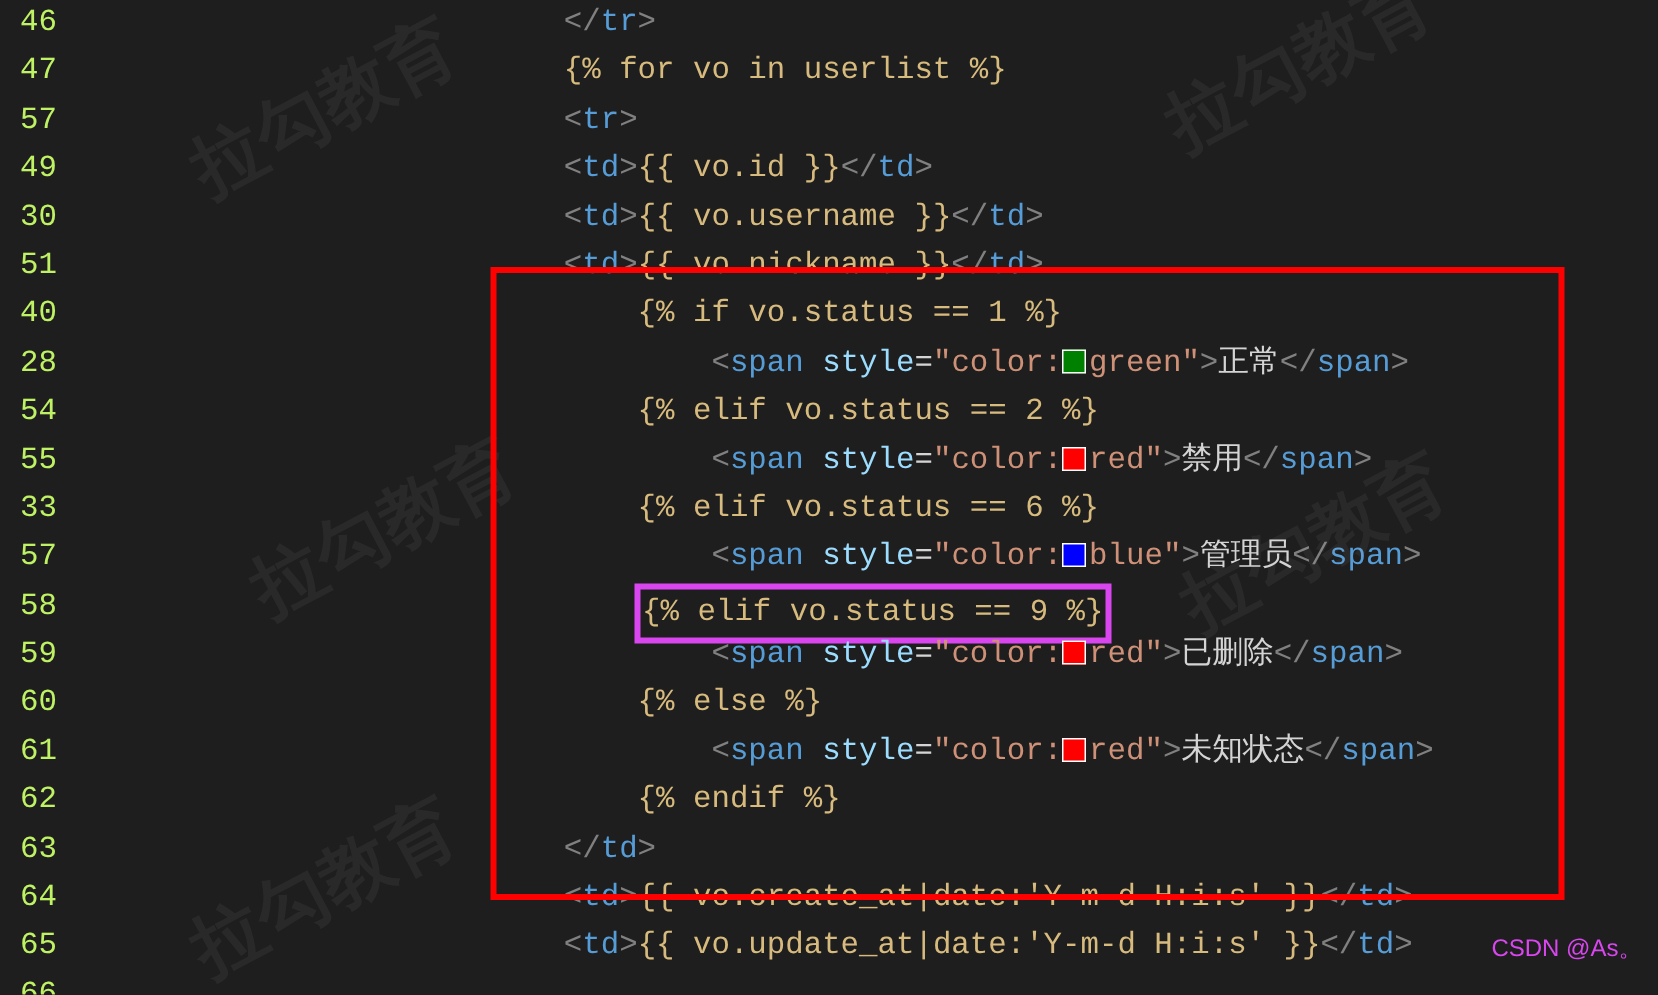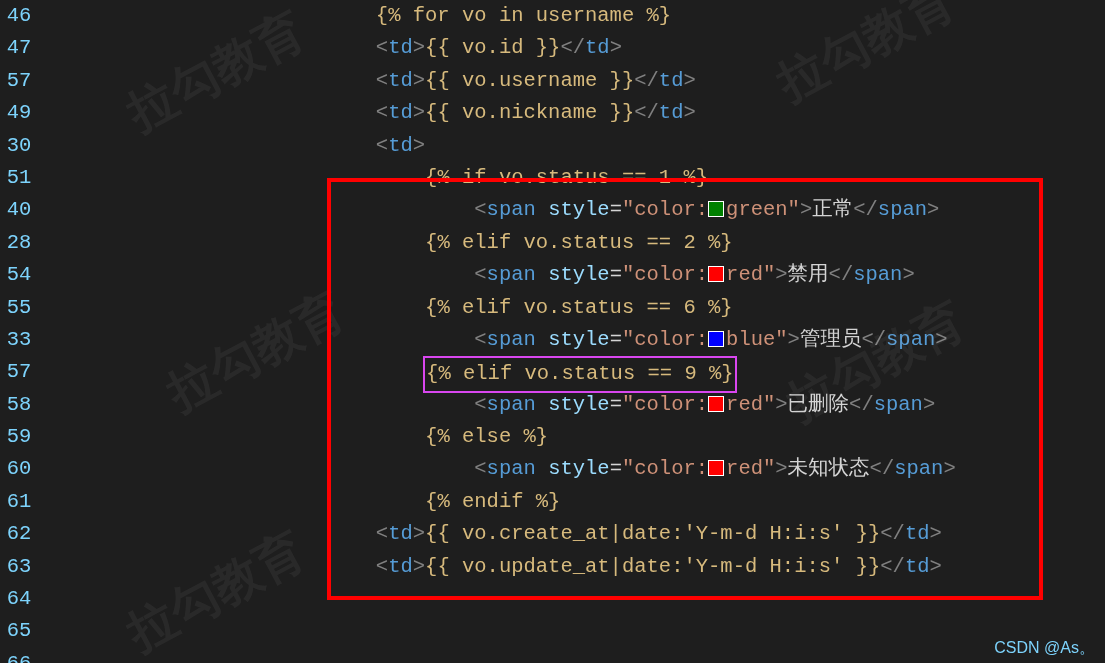--- a/index.html
+++ b/index.html
@@ -11,22 +11,22 @@
     font-size: 20.5px;
     overflow: hidden;
     position: relative;
   }
   .editor {
     display: flex;
     width: 100%; height: 100%;
   }
   .gutter {
     background: #1e1e1e;
-    color: #7dd3fc;
-    text-align: center;
+    color: #bef264;
+    text-align: right;
     padding: 0 18px 0 0;
     width: 56px;
     flex-shrink: 0;
     user-select: none;
   }
   .gutter div, .code div.line {
     height: 32.4px;
     line-height: 32.4px;
     white-space: pre;
   }
@@ -70,30 +70,30 @@
     user-select: none;
     font-weight: bold;
   }
   .wm1 { left: 120px; top: 40px; }
   .wm2 { left: 770px; top: 10px; }
   .wm3 { left: 160px; top: 320px; }
   .wm4 { left: 780px; top: 330px; }
   .wm5 { left: 120px; top: 560px; }
   .csdn {
     position: absolute;
-    right: 10px; bottom: 4px;
-    color: #7dd3fc;
+    right: 10px; bottom: 20px;
+    color: #d946ef;
     font-size: 16px;
     font-family: sans-serif;
     user-select: none;
     z-index: 6;
   }
   .cursor-box {
     display:inline-block;
-    border:2px solid #d946ef;
+    border:4px solid #d946ef;
     padding:0 1px;
     margin-left:-2px;
     text-align:center;
   }
   .pad { display:inline-block; }
 </style>
 </head>
 <body>
 
 <div class="editor">
@@ -115,36 +115,38 @@
     <div>60</div>
     <div>61</div>
     <div>62</div>
     <div>63</div>
     <div>64</div>
     <div>65</div>
     <div>66</div>
   </div>
 
   <div class="code">
-    <div class="line"><span class="pad">                          </span><span class="tmpl">{% for vo in username %}</span></div>
+    <div class="line"><span class="pad">                          </span><span class="brkt">&lt;/</span><span class="tag">tr</span><span class="brkt">&gt;</span></div>
+    <div class="line"><span class="pad">                          </span><span class="tmpl">{% for vo in userlist %}</span></div>
+    <div class="line"><span class="pad">                          </span><span class="brkt">&lt;</span><span class="tag">tr</span><span class="brkt">&gt;</span></div>
     <div class="line"><span class="pad">                          </span><span class="brkt">&lt;</span><span class="tag">td</span><span class="brkt">&gt;</span><span class="tmpl">{{ vo.id }}</span><span class="brkt">&lt;/</span><span class="tag">td</span><span class="brkt">&gt;</span></div>
     <div class="line"><span class="pad">                          </span><span class="brkt">&lt;</span><span class="tag">td</span><span class="brkt">&gt;</span><span class="tmpl">{{ vo.username }}</span><span class="brkt">&lt;/</span><span class="tag">td</span><span class="brkt">&gt;</span></div>
     <div class="line"><span class="pad">                          </span><span class="brkt">&lt;</span><span class="tag">td</span><span class="brkt">&gt;</span><span class="tmpl">{{ vo.nickname }}</span><span class="brkt">&lt;/</span><span class="tag">td</span><span class="brkt">&gt;</span></div>
-    <div class="line"><span class="pad">                          </span><span class="brkt">&lt;</span><span class="tag">td</span><span class="brkt">&gt;</span></div>
     <div class="line"><span class="pad">                          </span>    <span class="tmpl">{% if vo.status == 1 %}</span></div>
     <div class="line"><span class="pad">                          </span>        <span class="brkt">&lt;</span><span class="tag">span</span> <span class="attr">style</span><span class="txt">=</span><span class="str">"color:</span><span class="swatch" style="background:#008000"></span><span class="str">green</span><span class="str">"</span><span class="brkt">&gt;</span><span class="txt">正常</span><span class="brkt">&lt;/</span><span class="tag">span</span><span class="brkt">&gt;</span></div>
     <div class="line"><span class="pad">                          </span>    <span class="tmpl">{% elif vo.status == 2 %}</span></div>
     <div class="line"><span class="pad">                          </span>        <span class="brkt">&lt;</span><span class="tag">span</span> <span class="attr">style</span><span class="txt">=</span><span class="str">"color:</span><span class="swatch" style="background:#ff0000"></span><span class="str">red</span><span class="str">"</span><span class="brkt">&gt;</span><span class="txt">禁用</span><span class="brkt">&lt;/</span><span class="tag">span</span><span class="brkt">&gt;</span></div>
     <div class="line"><span class="pad">                          </span>    <span class="tmpl">{% elif vo.status == 6 %}</span></div>
     <div class="line"><span class="pad">                          </span>        <span class="brkt">&lt;</span><span class="tag">span</span> <span class="attr">style</span><span class="txt">=</span><span class="str">"color:</span><span class="swatch" style="background:#0000ff"></span><span class="str">blue</span><span class="str">"</span><span class="brkt">&gt;</span><span class="txt">管理员</span><span class="brkt">&lt;/</span><span class="tag">span</span><span class="brkt">&gt;</span></div>
     <div class="line"><span class="pad">                          </span>    <span class="cursor-box"><span class="tmpl">{</span><span class="tmpl">% elif vo.status == 9 %}</span></span></div>
     <div class="line"><span class="pad">                          </span>        <span class="brkt">&lt;</span><span class="tag">span</span> <span class="attr">style</span><span class="txt">=</span><span class="str">"color:</span><span class="swatch" style="background:#ff0000"></span><span class="str">red</span><span class="str">"</span><span class="brkt">&gt;</span><span class="txt">已删除</span><span class="brkt">&lt;/</span><span class="tag">span</span><span class="brkt">&gt;</span></div>
     <div class="line"><span class="pad">                          </span>    <span class="tmpl">{% else %}</span></div>
     <div class="line"><span class="pad">                          </span>        <span class="brkt">&lt;</span><span class="tag">span</span> <span class="attr">style</span><span class="txt">=</span><span class="str">"color:</span><span class="swatch" style="background:#ff0000"></span><span class="str">red</span><span class="str">"</span><span class="brkt">&gt;</span><span class="txt">未知状态</span><span class="brkt">&lt;/</span><span class="tag">span</span><span class="brkt">&gt;</span></div>
     <div class="line"><span class="pad">                          </span>    <span class="tmpl">{% endif %}</span></div>
+    <div class="line"><span class="pad">                          </span><span class="brkt">&lt;/</span><span class="tag">td</span><span class="brkt">&gt;</span></div>
     <div class="line"><span class="pad">                          </span><span class="brkt">&lt;</span><span class="tag">td</span><span class="brkt">&gt;</span><span class="tmpl">{{ vo.create_at|date:'Y-m-d H:i:s' }}</span><span class="brkt">&lt;/</span><span class="tag">td</span><span class="brkt">&gt;</span></div>
     <div class="line"><span class="pad">                          </span><span class="brkt">&lt;</span><span class="tag">td</span><span class="brkt">&gt;</span><span class="tmpl">{{ vo.update_at|date:'Y-m-d H:i:s' }}</span><span class="brkt">&lt;/</span><span class="tag">td</span><span class="brkt">&gt;</span></div>
   </div>
 </div>
 
 <div class="red-box"></div>
 
 <div class="wm wm1">拉勾教育</div>
 <div class="wm wm2">拉勾教育</div>
 <div class="wm wm3">拉勾教育</div>

